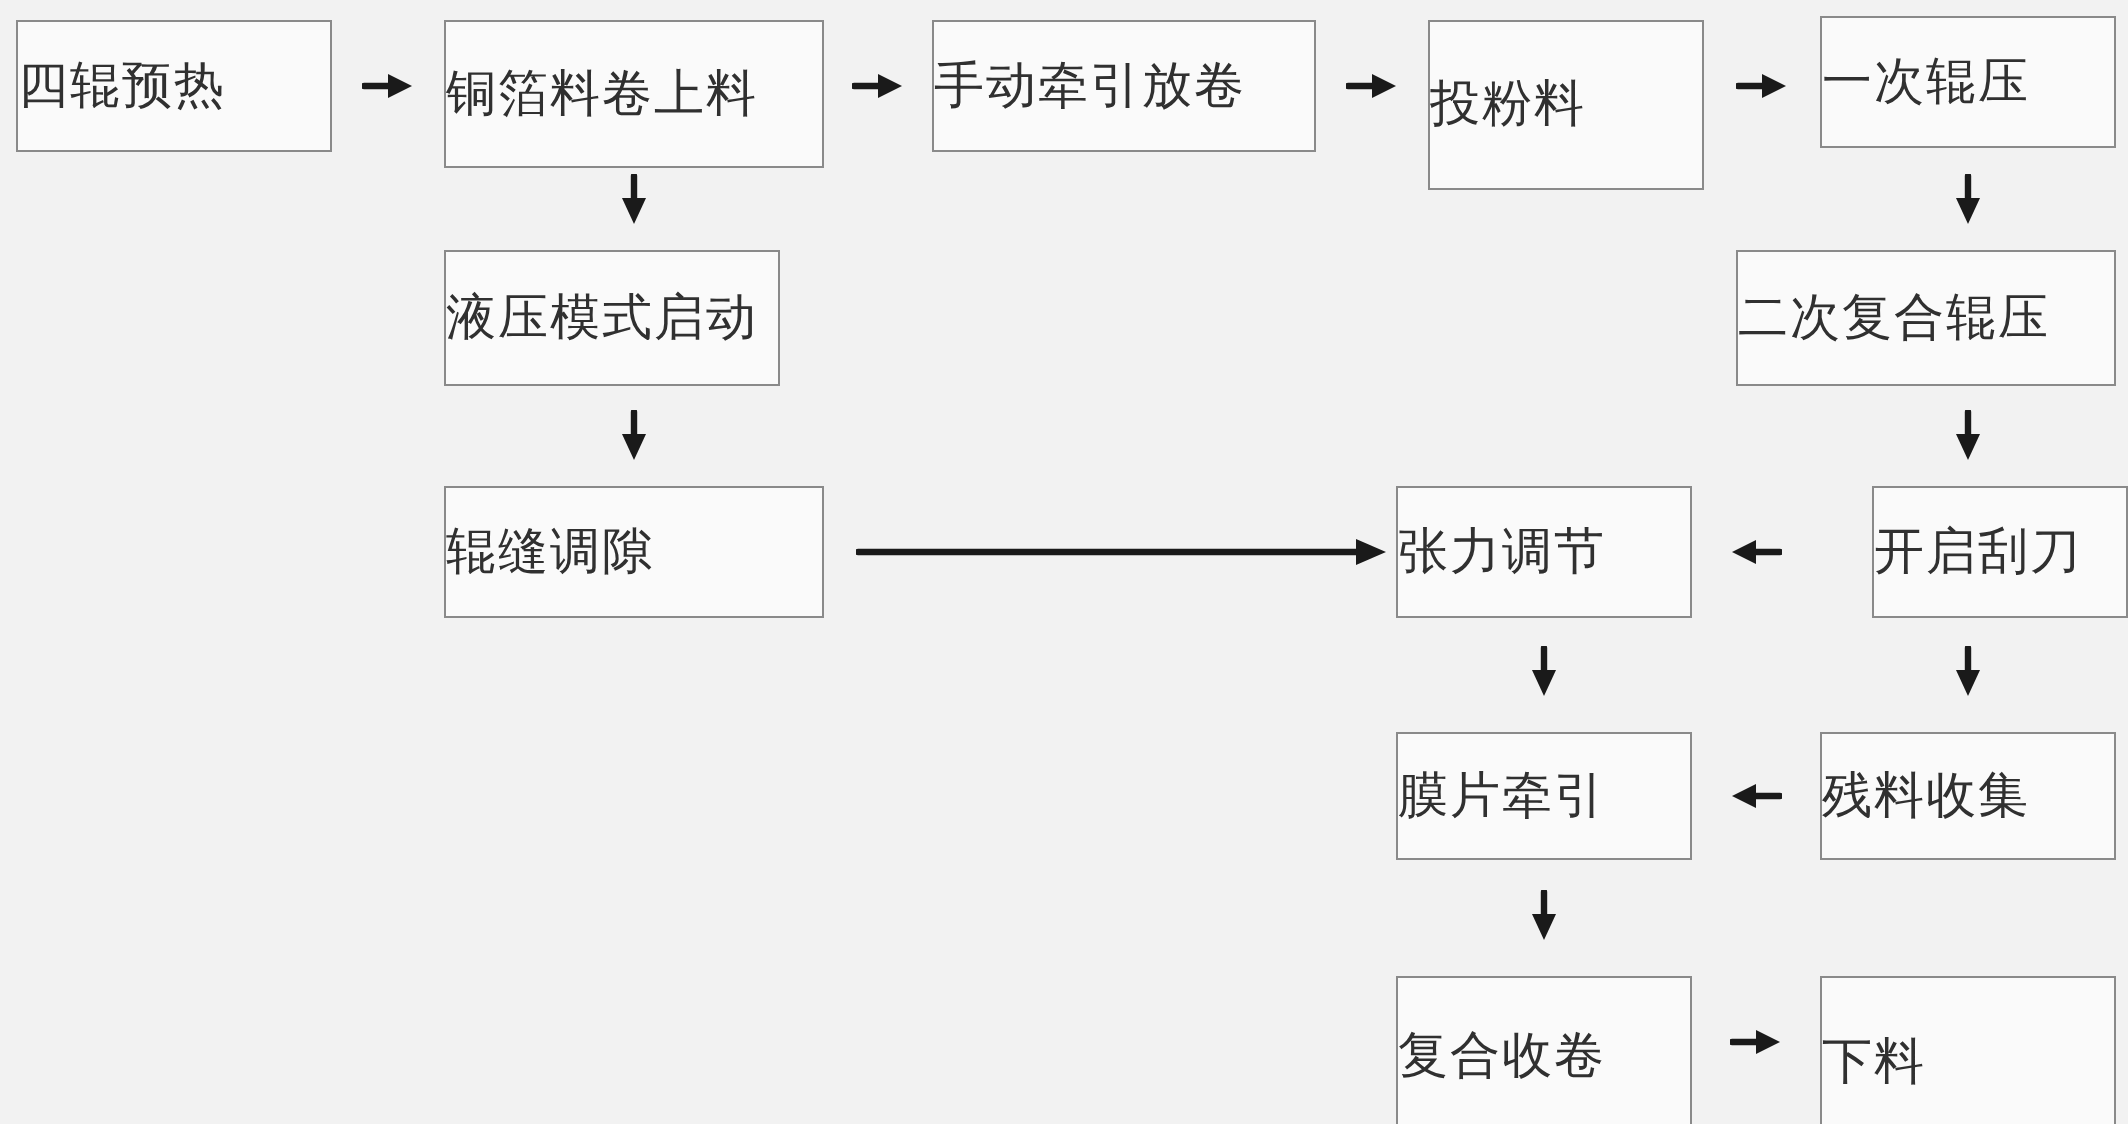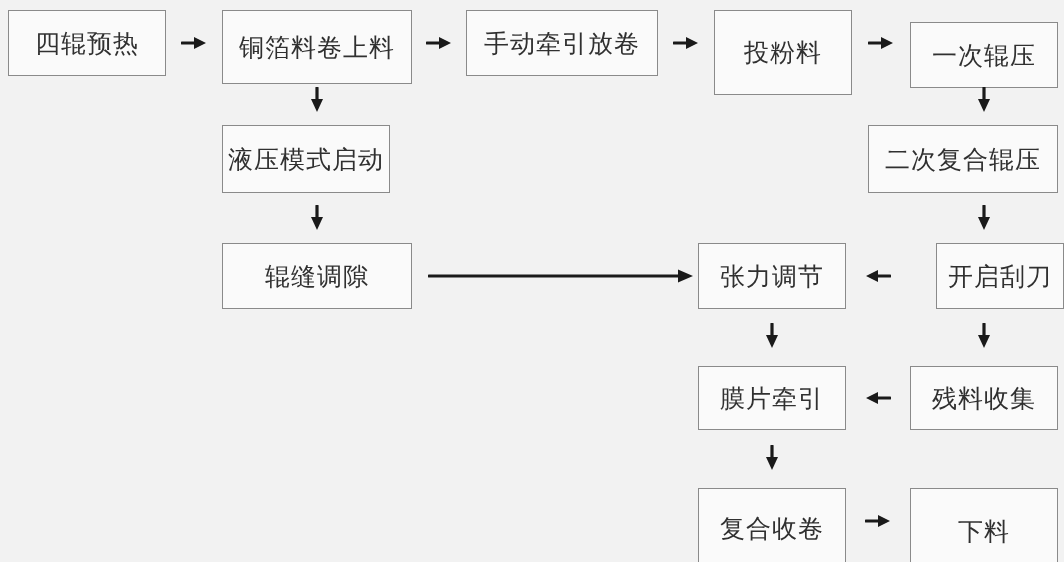--- a/index.html
+++ b/index.html
@@ -21,21 +21,20 @@
     height: 562px;
     background: var(--page-bg);
     overflow: hidden;
   }
   .node {
     position: absolute;
     background: var(--box-fill);
     border: 1.5px solid var(--box-border);
     display: flex;
     align-items: center;
-    justify-content: center;
   }
   .node-label {
     font-size: 25px;
     color: var(--text-color);
     letter-spacing: 1px;
     white-space: nowrap;
     line-height: 1;
   }
   .arrow { position: absolute; display: block; }
   .arrow .shaft {
@@ -56,21 +55,21 @@
   </div>
   <div class="node" style="left:222px; top:10px; width:190px; height:74px">
     <span class="node-label">铜箔料卷上料</span>
   </div>
   <div class="node" style="left:466px; top:10px; width:192px; height:66px">
     <span class="node-label">手动牵引放卷</span>
   </div>
   <div class="node" style="left:714px; top:10px; width:138px; height:85px">
     <span class="node-label">投粉料</span>
   </div>
-  <div class="node" style="left:910px; top:22px; width:148px; height:66px">
+  <div class="node" style="left:910px; top:8px; width:148px; height:66px">
     <span class="node-label">一次辊压</span>
   </div>
 
   <div class="node" style="left:222px; top:125px; width:168px; height:68px">
     <span class="node-label">液压模式启动</span>
   </div>
   <div class="node" style="left:222px; top:243px; width:190px; height:66px">
     <span class="node-label">辊缝调隙</span>
   </div>
 

